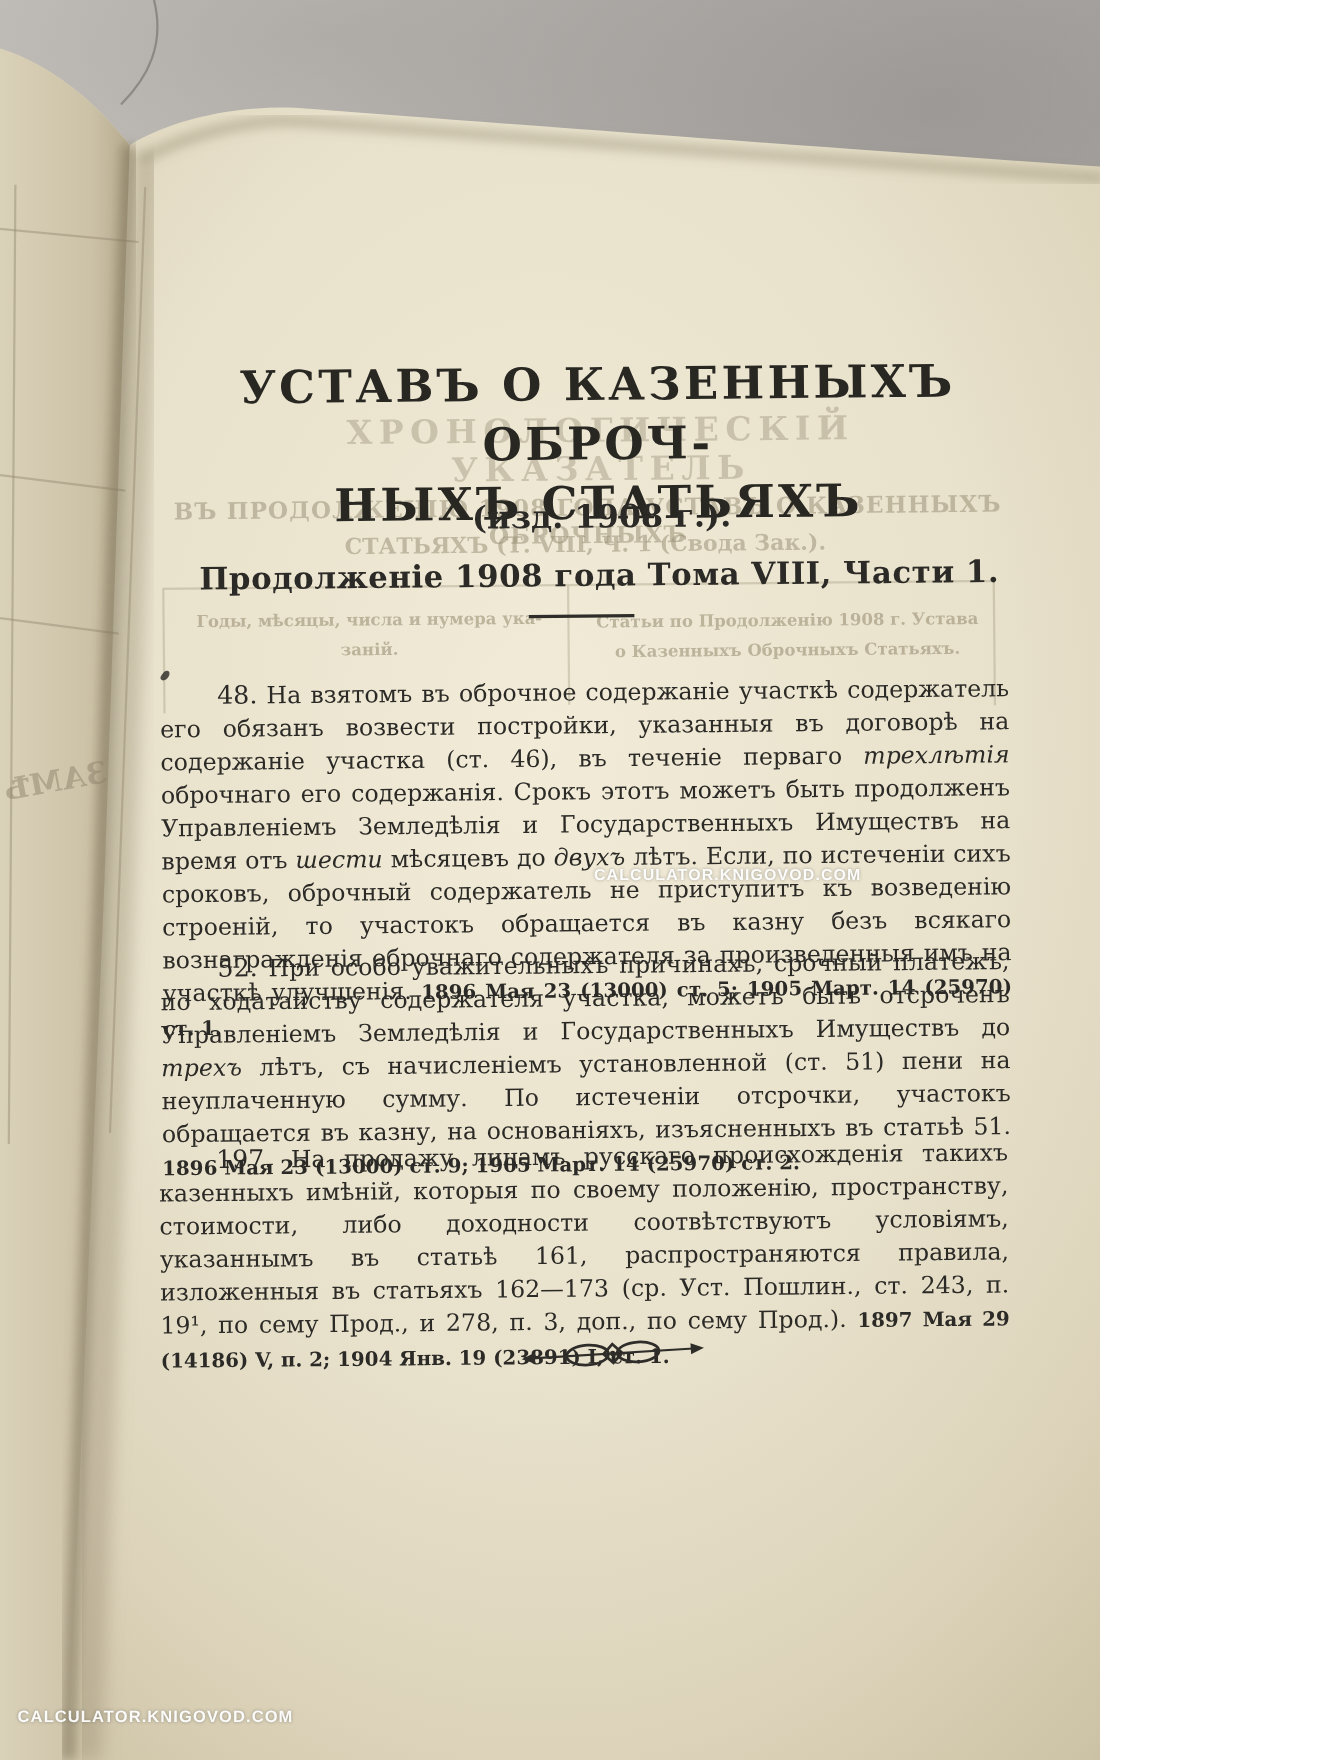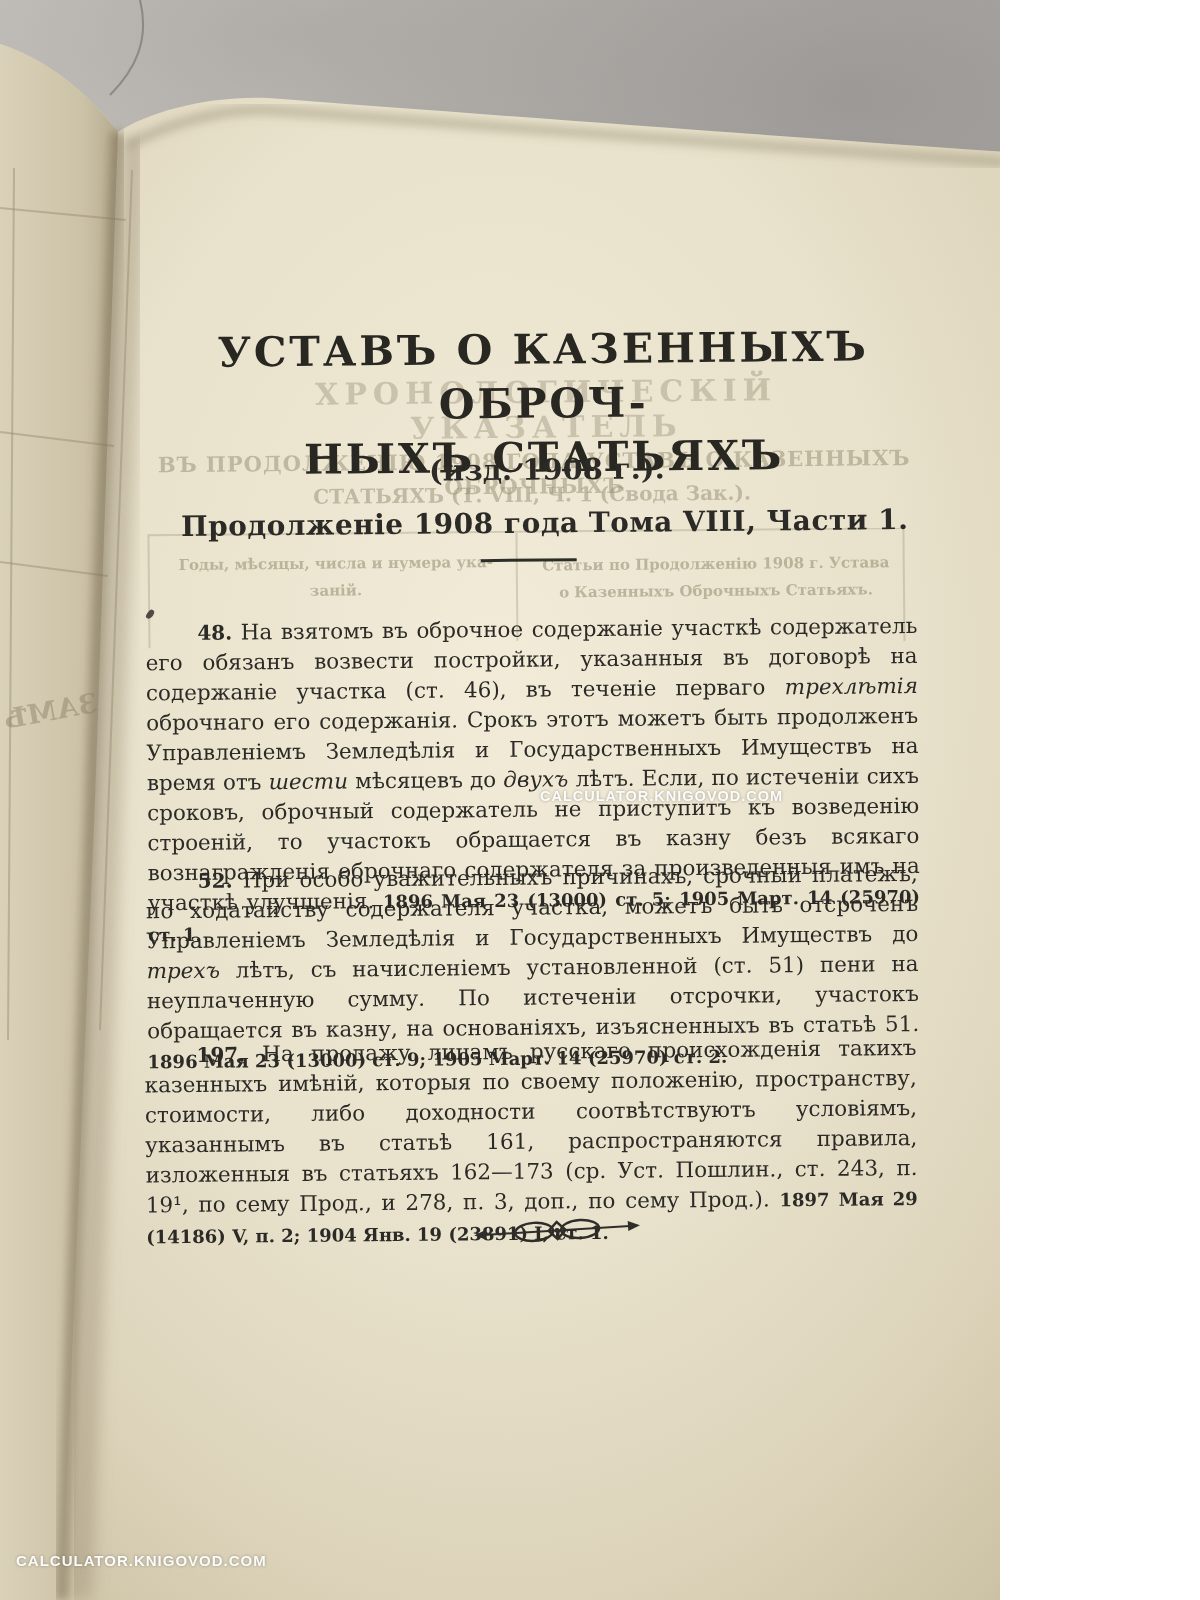--- a/index.html
+++ b/index.html
@@ -34,21 +34,21 @@
   
   .title-block{left:165px;top:322px;width:765px;text-align:center;
     font-weight:bold;font-size:41px;line-height:54px;letter-spacing:3px;color:#282722;}
   .edition{left:220px;top:452px;width:660px;text-align:center;
     font-weight:bold;font-size:29px;color:#2b2a26;}
   .subtitle{left:165px;top:506px;width:765px;text-align:center;
     font-weight:bold;font-size:28px;letter-spacing:.5px;color:#2b2a26;}
   .rule{left:483px;top:558px;width:96px;height:3px;background:#2e2d29;}
   .para{font-size:21.5px;line-height:30px;text-align:justify;text-indent:52px;
     width:772px;color:#2b2a26;}
-  .artnum{font-weight:bold;font-size:20px;}
+  .artnum{font-weight:normal;font-size:23px;}
   .it{font-style:italic;}
   .cite{font-size:18px;font-weight:bold;}
   .ink-mark{left:149px;top:605px;width:6px;height:10px;border-radius:50% 50% 60% 40%;
     background:#35332e;transform:rotate(35deg);opacity:.85;}
   .ornament{left:468px;top:1208px;transform:rotate(-3deg);}
   
   .wm{font-family:Liberation Sans, sans-serif;font-weight:bold;
     color:rgba(255,255,255,.95); text-shadow:0 0 3px rgba(60,60,60,.45);
     letter-spacing:1px; z-index:3;}
   .wm-center{left:540px;top:788px;font-size:14.5px;}

